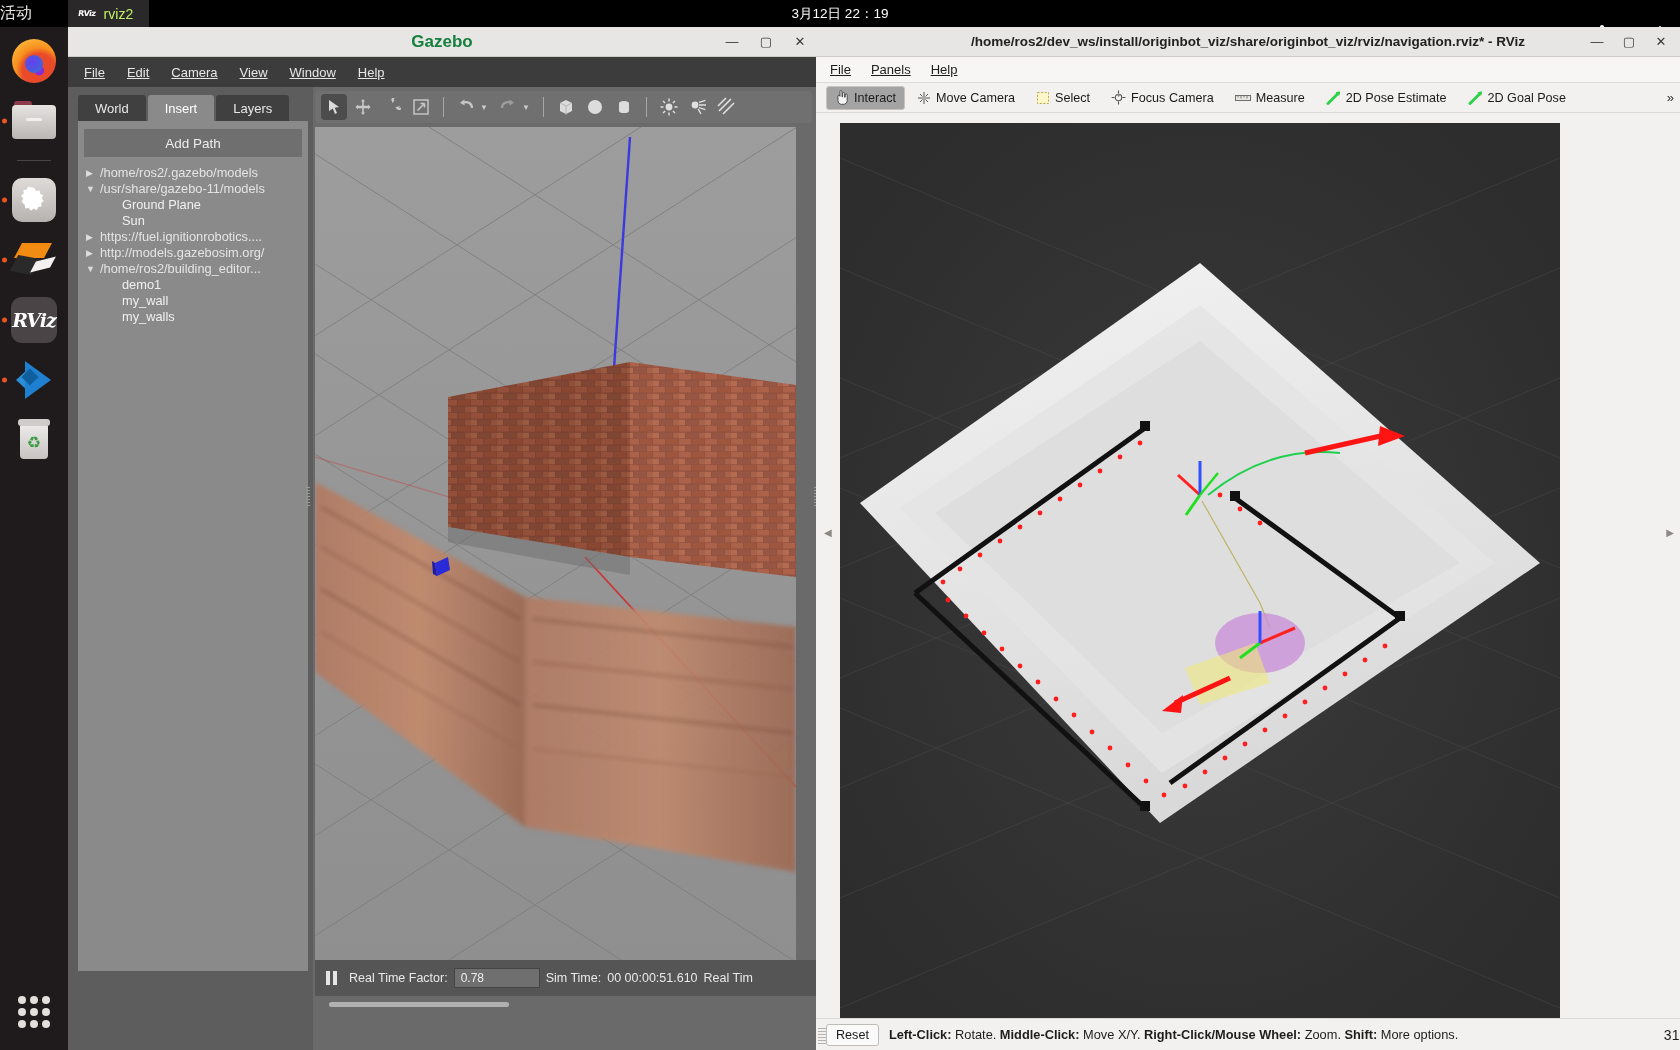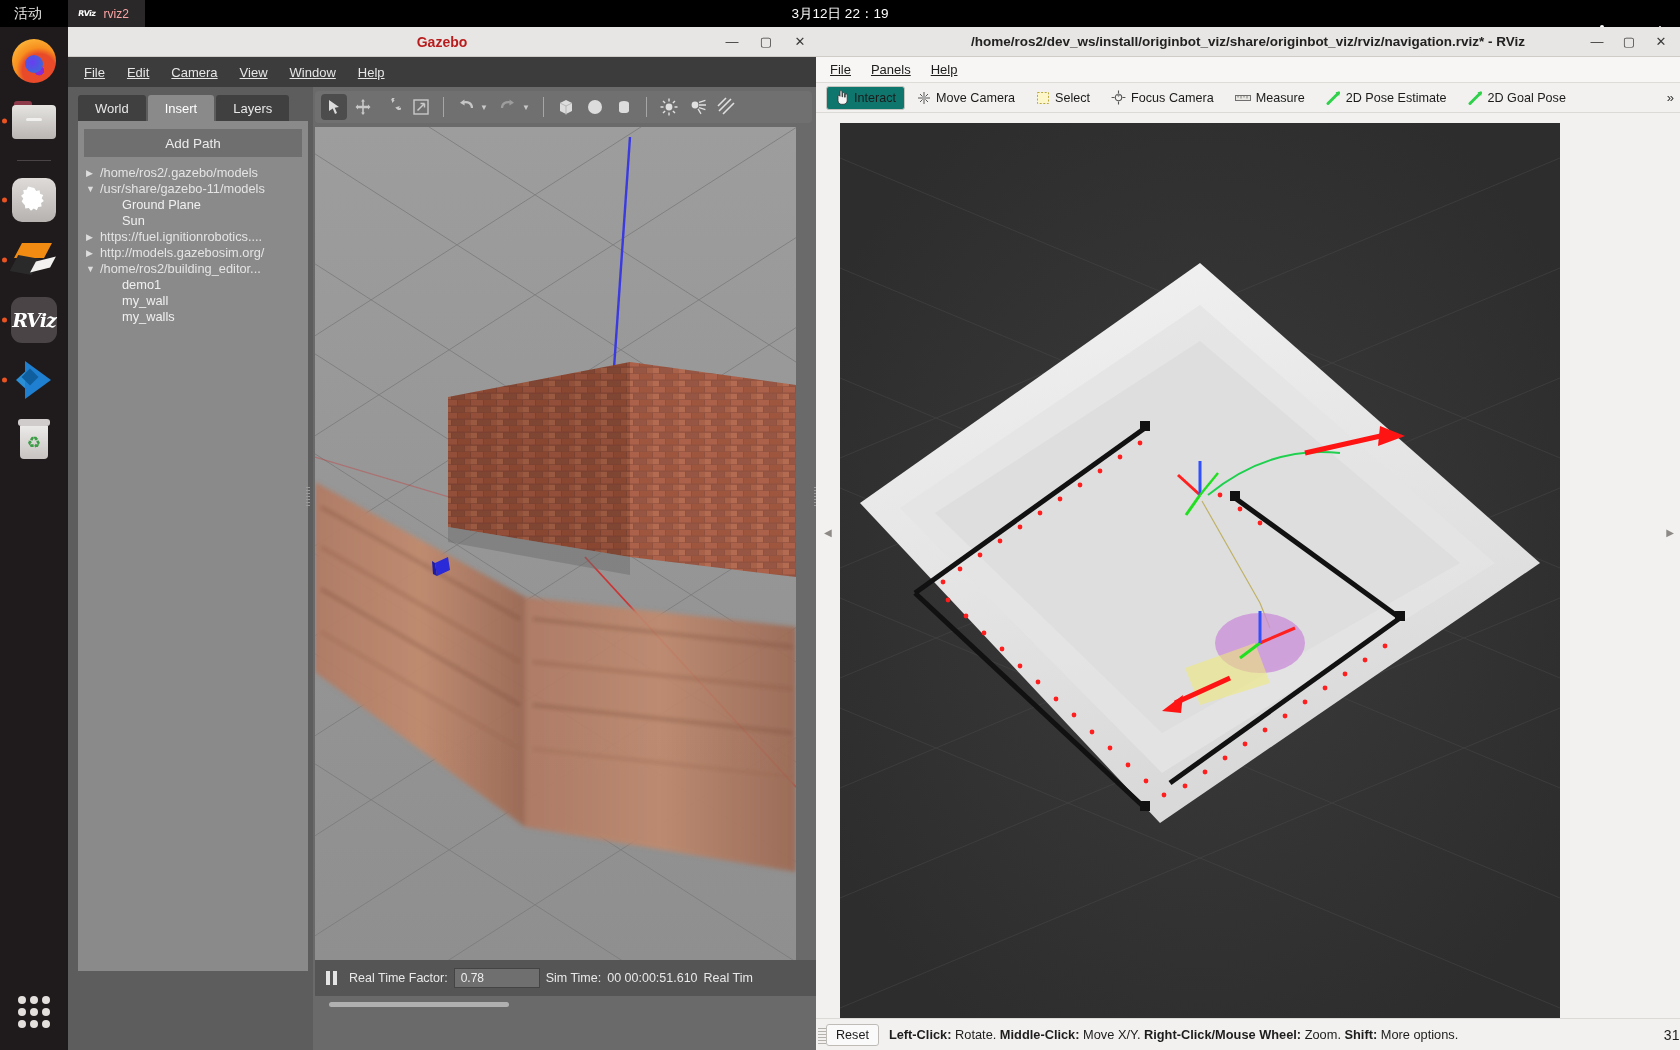--- a/index.html
+++ b/index.html
@@ -2,26 +2,26 @@
 <html><head>
 <meta charset="utf-8">
 <style>
   * { box-sizing: border-box; margin:0; padding:0; }
   html,body { width:1680px; height:1050px; overflow:hidden; background:#1c1a1b;
     font-family:"Liberation Sans", sans-serif; }
 
   
   #topbar { position:absolute; left:0; top:0; width:1680px; height:27px;
     background:#000; color:#e8e6e3; font-size:13px; display:flex; align-items:center; }
-  #activities { margin-left:14px; font-size:14px; }
+  #activities { font-size:16px; }
   #win-chip { position:absolute; left:68px; top:0; height:27px; background:#2b2829;
     display:flex; align-items:center; padding:0 16px 0 10px; gap:8px; }
   #win-chip .rvizlogo { font-size:8px; font-weight:bold; letter-spacing:-0.5px;
     color:#fff; font-family:"DejaVu Sans", sans-serif; transform:skewX(-8deg); }
-  #win-chip .wtitle { font-size:12px; color:#fca5a5; }
+  #win-chip .wtitle { font-size:14px; color:#bef264; }
   #clock { position:absolute; left:50%; transform:translateX(-50%); font-size:13.5px; color:#fff;
     white-space:nowrap; }
   #tray { position:absolute; right:12px; display:flex; align-items:center; gap:13px;margin-top:36px; }
   #tray .lang { font-size:13px; }
   .tico { width:16px; height:16px; display:block; }
 
   
   #dock { position:absolute; left:0; top:27px; width:68px; height:1023px;
     background:#1f1b1d; display:flex; flex-direction:column; align-items:center;
     padding-top:10px; gap:12px; }
@@ -64,21 +64,21 @@
   .tr{width:36px;height:42px;position:relative;}
   .tr .lid{position:absolute;left:2px;top:0;width:32px;height:7px;background:#cfcccb;border-radius:3px;}
   .tr .bin{position:absolute;left:4px;top:7px;width:28px;height:33px;background:linear-gradient(#eceae8,#c6c3c1);border-radius:0 0 4px 4px;
       display:flex;align-items:center;justify-content:center;font-size:16px;color:#3d9c46;}
 
   
   #gz-win { position:absolute; left:68px; top:27px; width:748px; height:1023px;
     background:#5d5d5d; }
   #gz-title { height:30px; background:#e8e6e4; border-bottom:1px solid #cfcbc7;
     display:flex; align-items:center; justify-content:center; position:relative; }
-  #gz-title .t { font-size:14px; font-weight:bold; color:#b91c1c; }
+  #gz-title .t { font-size:17px; font-weight:bold; color:#15803d; }
   #gz-title .btns { position:absolute; right:8px; display:flex; gap:18px; align-items:center;
     font-size:13px; color:#3a3a3a; }
   #gz-title .btns span { cursor:default; width:16px; text-align:center; }
   #gz-menu { height:30px; background:#3c3c3c; display:flex; align-items:center;
     padding-left:16px; gap:22px; font-size:13px; color:#e6e6e6; }
   #gz-menu span u { text-decoration:underline; }
   #gz-body { position:absolute; left:0; top:60px; width:748px; height:963px; display:flex; }
   #gz-left { width:245px; background:#5d5d5d; padding:8px 5px 0 10px; }
   #gz-tabs { display:flex; gap:2px; }
   .gtab { height:26px; padding:0 17px; background:#404040; color:#e8e8e8; font-size:13px;
@@ -119,21 +119,21 @@
   #rv-title .t { font-size:13.5px; font-weight:bold; color:#222; }
   #rv-title .btns { position:absolute; right:10px; display:flex; gap:14px; color:#3a3a3a;
     font-size:13px; align-items:center; }
   #rv-title .btns span { width:18px; text-align:center; }
   #rv-menu { height:26px; background:#f7f6f4; border-bottom:1px solid #dedcd9;
     display:flex; align-items:center; padding-left:14px; gap:20px; font-size:13px; color:#1d1d1d; }
   #rv-toolbar { height:30px; background:#f2f1ef; border-bottom:1px solid #dcdad7;
     display:flex; align-items:center; padding-left:10px; gap:3px; position:relative; }
   .rvtool { height:24px; display:flex; align-items:center; gap:5px; padding:0 8px;
     font-size:12.6px; color:#1b1b1b; border:1px solid transparent; border-radius:3px; white-space:nowrap; }
-  .rvtool.on { background:#0f766e; border-color:#c7c4c0; }
+  .rvtool.on { background:#a3a3a3; border-color:#c7c4c0; }
   #rv-more { position:absolute; right:6px; font-size:13px; color:#333; }
   #rv-view { position:absolute; left:24px; top:96px; width:720px; height:900px; background:#303030; }
   #rv-leftgrip { position:absolute; left:8px; top:500px; font-size:10px; color:#8d8a86; }
   #rv-rightgrip { position:absolute; right:6px; top:500px; font-size:10px; color:#8d8a86; }
   #rv-status { position:absolute; left:0; bottom:0; width:896px; height:32px;
     background:#f2f1ef; border-top:1px solid #dcdad7; display:flex; align-items:center;
     padding-left:10px; gap:10px; font-size:12.8px; color:#1d1d1d; white-space:nowrap; }
   #rv-reset { border:1px solid #bfbcb8; background:#fbfafa; border-radius:3px;
     padding:3px 9px; font-size:12.6px; color:#1b1b1b; }
   #rv-hint b { font-weight:bold; }

